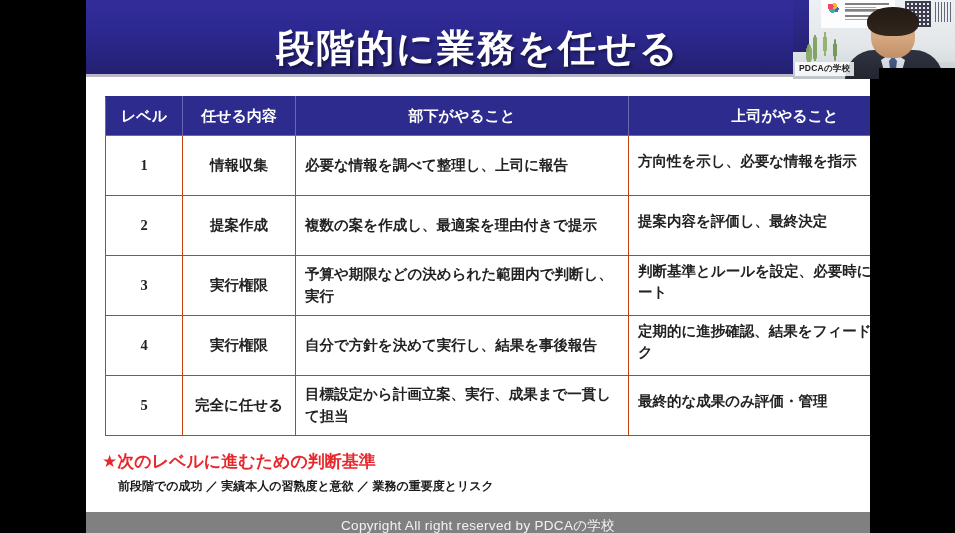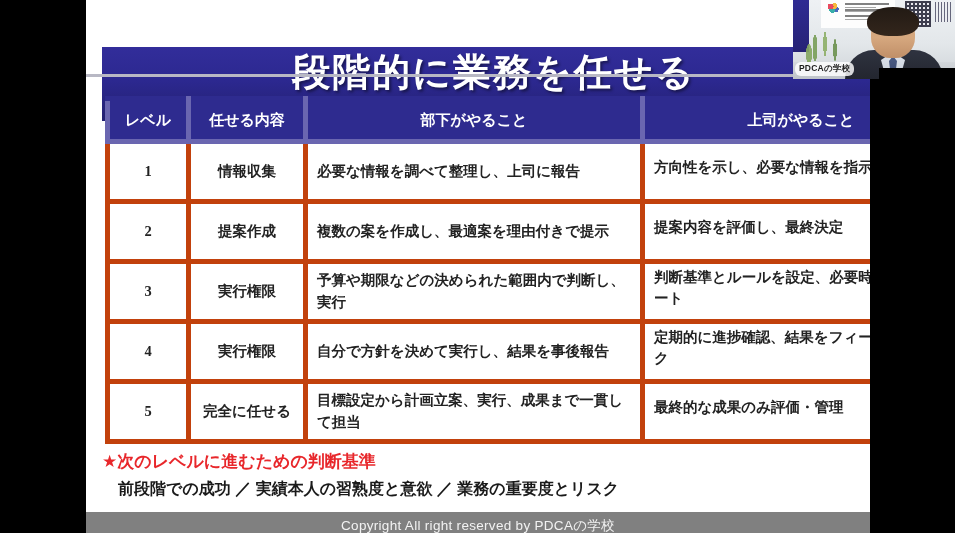--- a/index.html
+++ b/index.html
@@ -30,28 +30,27 @@
     top: 0px;
     width: 784px;
     height: 533px;
     background: #ffffff;
     overflow: hidden;
   }
 
   
   #title-band {
     position: absolute;
-    left: 16px; top: 0;
+    left: 0; top: 0;
     width: 784px;
     height: 74px;
     background: linear-gradient(180deg, #322d9a 0%, #2c2890 45%, #232070 100%);
     display: flex;
-    align-items: flex-start;
+    align-items: flex-end;
     justify-content: center;
-    margin-top: 47px;
   }
   #title-text {
     color: #ffffff;
     font-size: 38px;
     font-weight: bold;
     letter-spacing: 2px;
     text-shadow: 2px 2px 3px rgba(0,0,0,0.45);
     white-space: nowrap;
   }
   #title-underline {
@@ -66,21 +65,21 @@
   
   #lv-table {
     position: absolute;
     left: 19px;
     top: 96px;
     width: 746px;
     border-collapse: collapse;
     table-layout: fixed;
   }
   #lv-table th, #lv-table td {
-    border: 5px solid #c2410c;
+    border: 1px solid #c2410c;
     vertical-align: middle;
     color: #222222;
   }
   #lv-table thead th {
     background: #2e2b8f;
     color: #ffffff;
     font-size: 15px;
     font-weight: bold;
     height: 38px;
     text-align: center;
@@ -131,21 +130,21 @@
     color: #e8272b;
     font-size: 17px;
     font-weight: bold;
     line-height: 1.2;
     white-space: nowrap;
   }
   #note-sub {
     margin-top: 7px;
     margin-left: 16px;
     color: #1a1a1a;
-    font-size: 16px;
+    font-size: 12px;
     font-weight: bold;
     line-height: 1.2;
     white-space: nowrap;
   }
 
   
   #copyright-bar {
     position: absolute;
     left: 0;
     top: 512px;
@@ -276,21 +275,20 @@
     position: absolute;
     left: 2px;
     bottom: 3px;
     padding: 1px 4px;
     background: rgba(255,255,255,0.82);
     color: #1d1d1d;
     font-size: 8.5px;
     font-weight: bold;
     white-space: nowrap;
     letter-spacing: .2px;
-    border-radius: 6px;
   }
   
   #wc-cut {
     position: absolute;
     left: 86px; top: 68px;
     width: 76px; height: 11px;
     background: #000;
   }
 </style>
 </head>

